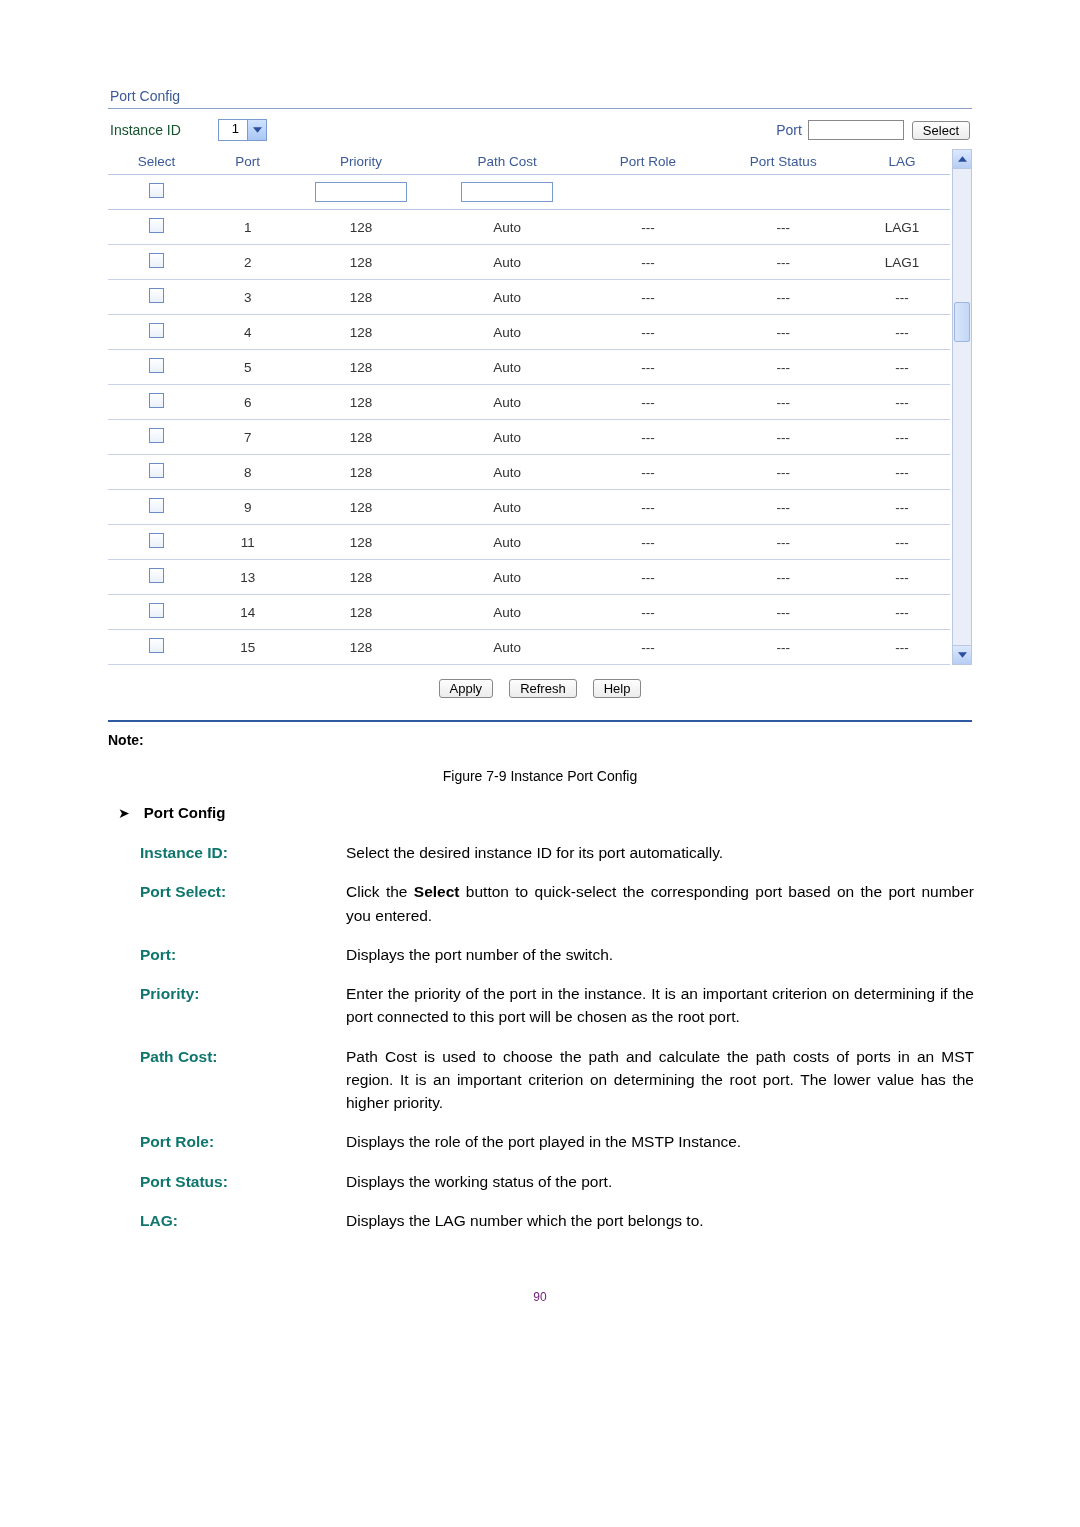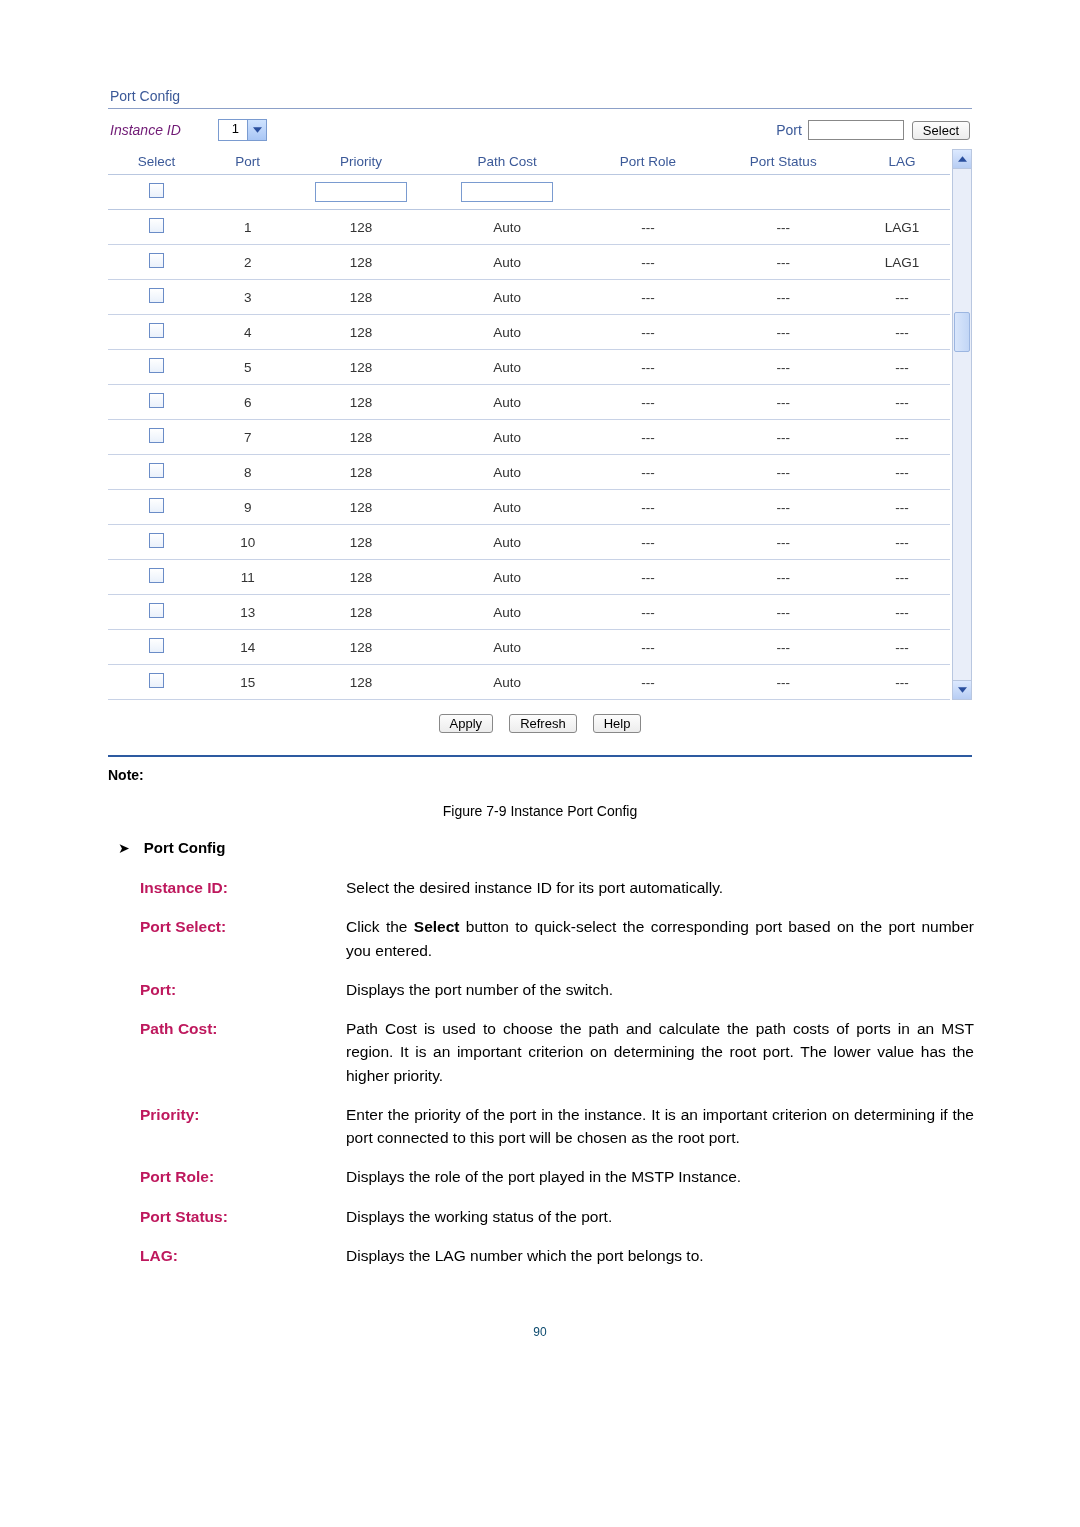--- a/index.html
+++ b/index.html
@@ -26,23 +26,22 @@
     border-top: 1px solid #8ca0c8;
     margin: 0 8px 6px 8px;
   }
   .instance-row {
     display: flex;
     align-items: center;
     padding: 4px 10px 8px 10px;
     gap: 8px;
   }
   .instance-label {
-    color: #701a75;
+    color: #14532d;
     width: 100px;
-    font-style: italic;
   }
   .select-box {
     display: inline-flex;
     align-items: stretch;
     border: 1px solid #7a9bd0;
     height: 20px;
     background: #fff;
   }
   .select-box .sel-val {
     padding: 1px 8px 1px 6px;
@@ -159,29 +158,29 @@
 
   .intro { font-size: 17px; padding: 4px 0 14px 0; }
   .bullet-row { display: flex; align-items: center; gap: 14px; padding: 2px 0 12px 18px; }
   .bullet-row .tri { font-size: 14px; }
   .bullet-row .lbl { font-weight: bold; font-size: 15px; }
 
   .def-table { width: 100%; border-collapse: collapse; }
   .def-table td { vertical-align: top; padding: 8px 6px 8px 0; font-size: 15.5px; line-height: 1.5; }
   .def-table td.term {
     width: 200px;
-    color: #be185d;
+    color: #0f766e;
     font-weight: bold;
     padding-left: 40px;
     white-space: nowrap;
   }
   .def-table td.desc { text-align: justify; }
   .def-table td.desc b { font-weight: bold; }
 
-  .page-num { text-align: center; font-size: 12px; padding-top: 50px; color: #0c4a6e; }
+  .page-num { text-align: center; font-size: 12px; padding-top: 50px; color: #701a75; }
 </style>
 </head>
 <body>
 
 <div class="page">
 
   <div class="panel">
     <div class="panel-title">Port Config</div>
     <hr class="rule">
 
@@ -300,29 +299,20 @@
               <td><input type="checkbox" class="cb" style=""></td>
               <td>9</td>
               <td>128</td>
               <td>Auto</td>
               <td>---</td>
               <td>---</td>
               <td>---</td>
             </tr>
             <tr>
               <td><input type="checkbox" class="cb" style=""></td>
-              <td>10</td>
-              <td>128</td>
-              <td>Auto</td>
-              <td>---</td>
-              <td>---</td>
-              <td>---</td>
-            </tr>
-            <tr>
-              <td><input type="checkbox" class="cb" style=""></td>
               <td>11</td>
               <td>128</td>
               <td>Auto</td>
               <td>---</td>
               <td>---</td>
               <td>---</td>
             </tr>
             <tr>
               <td><input type="checkbox" class="cb" style=""></td>
               <td>13</td>
@@ -401,28 +391,28 @@
       <td class="term">Port Select:</td>
       <td class="desc">
         <span>Click the </span><b>Select</b><span> button to quick-select the corresponding port based on the port number you entered.</span>
       </td>
     </tr>
     <tr>
       <td class="term">Port:</td>
       <td class="desc">Displays the port number of the switch.</td>
     </tr>
     <tr>
+      <td class="term">Priority:</td>
+      <td class="desc">Enter the priority of the port in the instance. It is an important criterion on determining if the port connected to this port will be chosen as the root port.</td>
+    </tr>
+    <tr>
       <td class="term">Path Cost:</td>
       <td class="desc">Path Cost is used to choose the path and calculate the path costs of ports in an MST region. It is an important criterion on determining the root port. The lower value has the higher priority.</td>
     </tr>
     <tr>
-      <td class="term">Priority:</td>
-      <td class="desc">Enter the priority of the port in the instance. It is an important criterion on determining if the port connected to this port will be chosen as the root port.</td>
-    </tr>
-    <tr>
       <td class="term">Port Role:</td>
       <td class="desc">Displays the role of the port played in the MSTP Instance.</td>
     </tr>
     <tr>
       <td class="term">Port Status:</td>
       <td class="desc">Displays the working status of the port.</td>
     </tr>
     <tr>
       <td class="term">LAG:</td>
       <td class="desc">Displays the LAG number which the port belongs to.</td>

